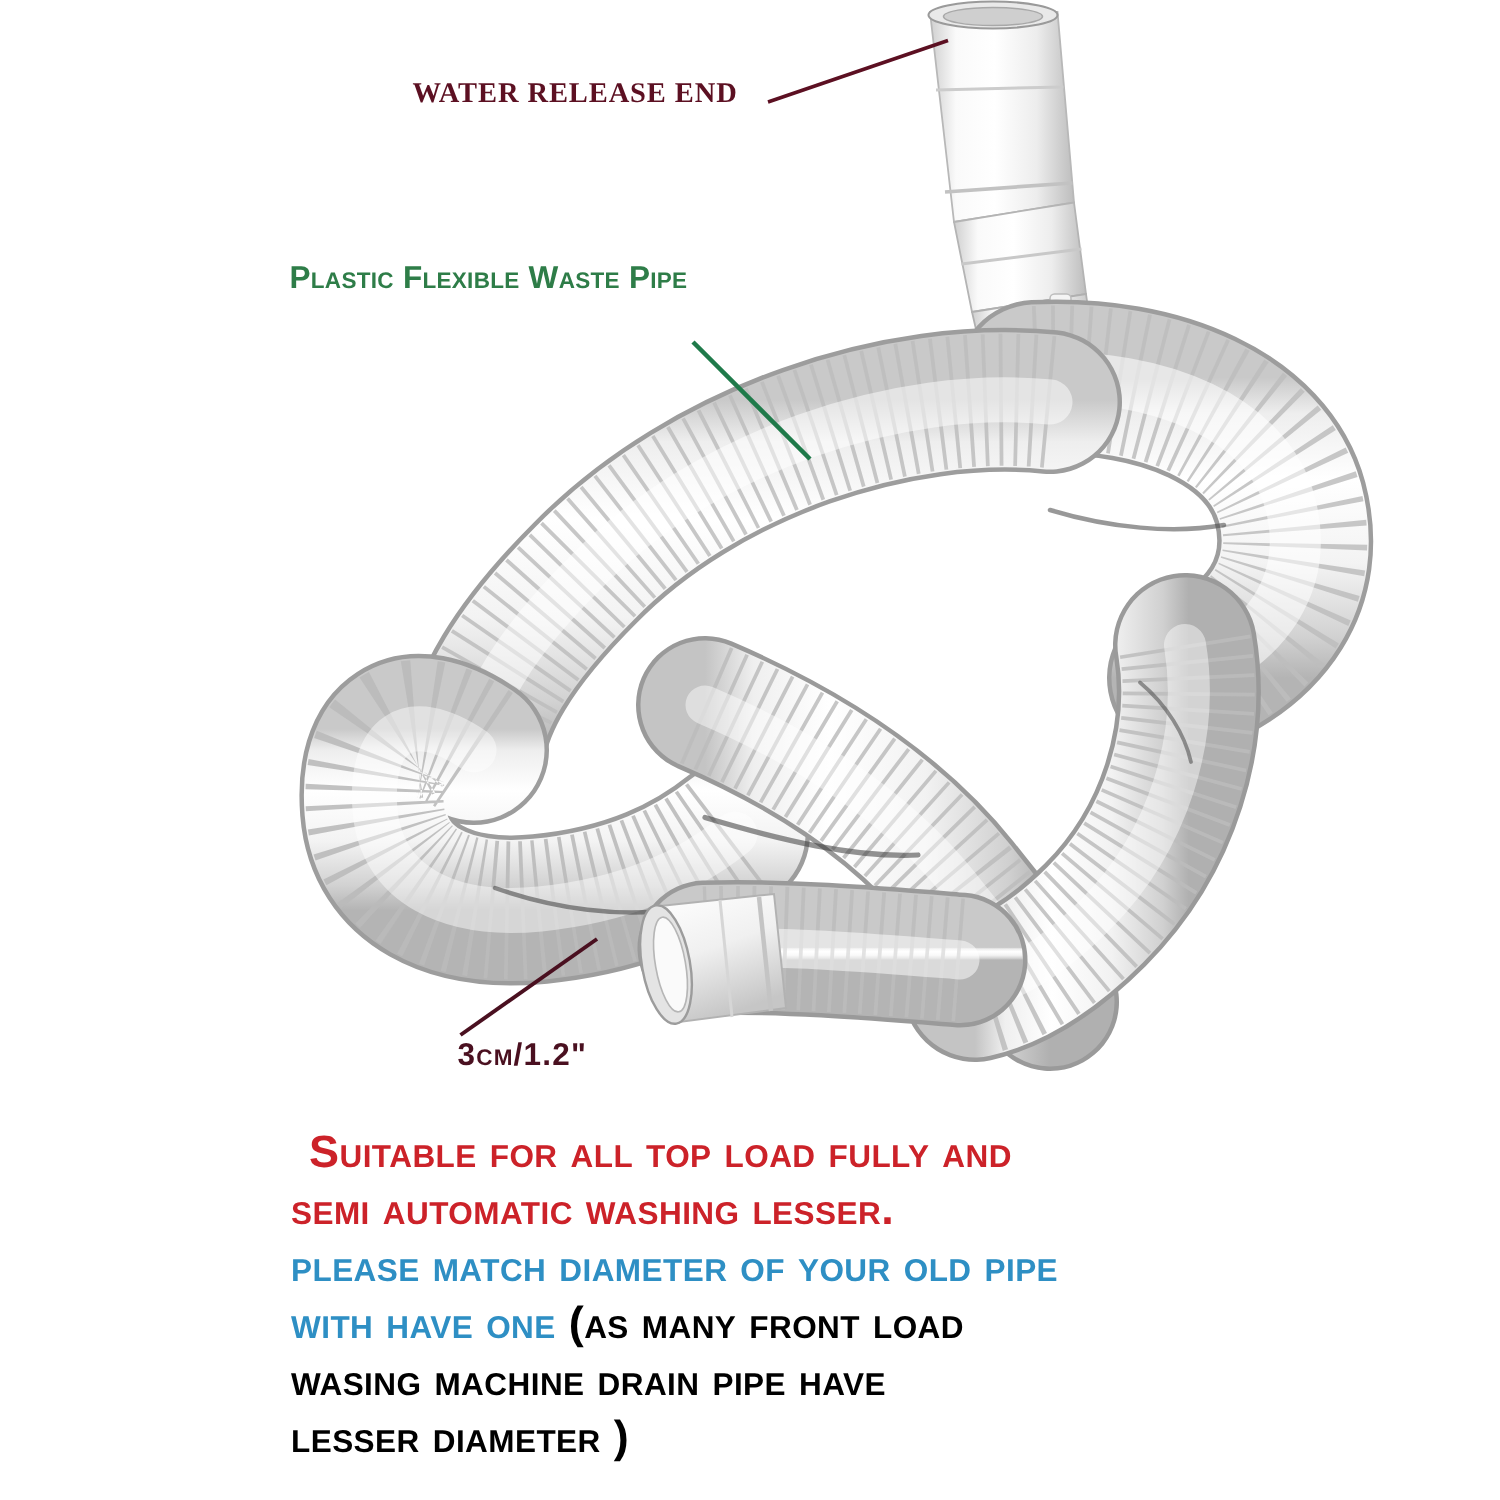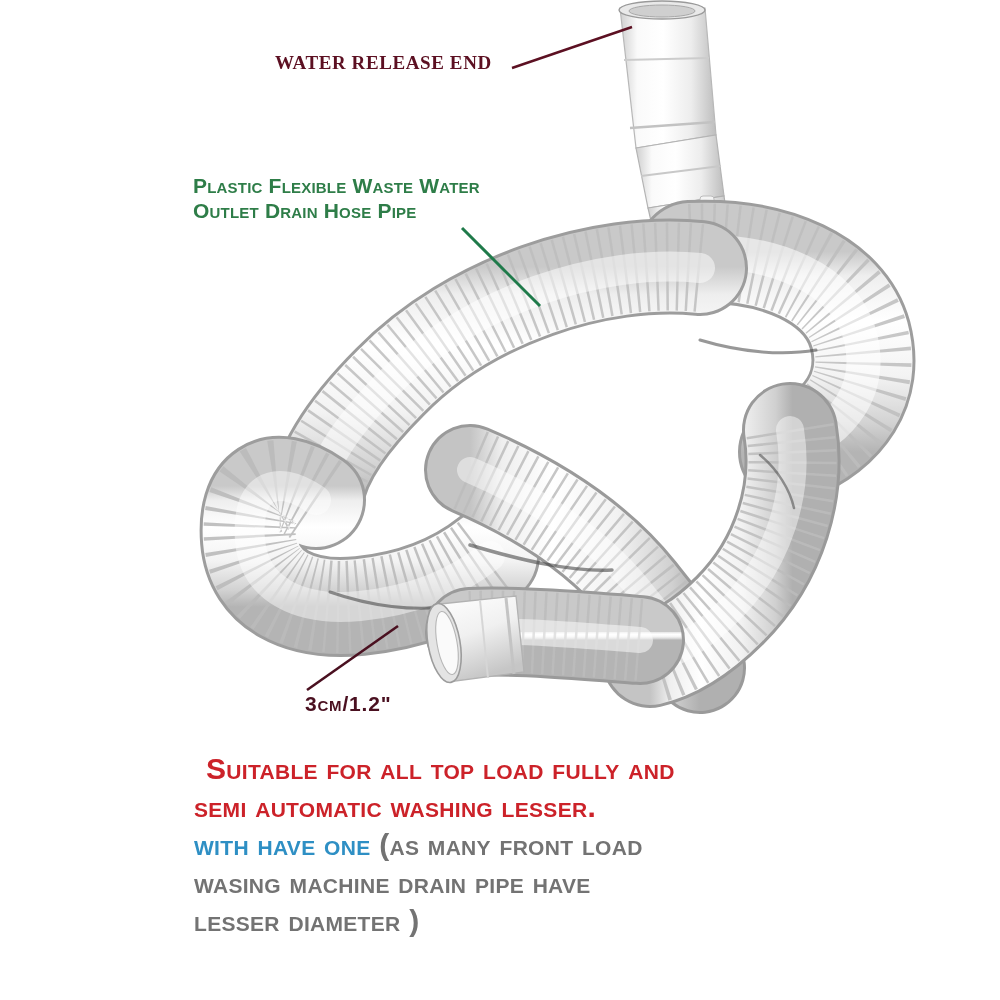--- a/index.html
+++ b/index.html
@@ -78,21 +78,21 @@
     font-family: "Liberation Sans", sans-serif;
     font-weight: bold;
     font-size: 30px;
     font-variant: small-caps;
     line-height: 38px;
     letter-spacing: .3px;
   }
   .copy-line { white-space: pre; margin-left: 44px; }
   .c-red    { color: #cc2229; }
   .c-blue   { color: #2e8fc4; }
-  .c-orange { color: #737373; }
+  .c-orange { color: #000000; }
   .indent   { padding-left: 12px; }
 </style>
 </head>
 <body>
 
 <div id="page">
 
   <svg id="product-illustration" viewBox="0 0 1000 1000">
     <defs>
 
@@ -233,25 +233,26 @@
 
     <line x1="512" y1="68" x2="632" y2="27" stroke="#5c1022" stroke-width="2.4"></line>
 
     <line x1="462" y1="228" x2="540" y2="306" stroke="#1f7a4a" stroke-width="3"></line>
 
     <line x1="307" y1="690" x2="398" y2="626" stroke="#4a1020" stroke-width="2.6"></line>
   </svg>
 
   <div class="anno" id="label-water-release">WATER RELEASE END</div>
 
-  <div class="anno" id="label-hose-name"><span>Plastic Flexible Waste Water</span><br><span>Outlet Drain Hose Pipe</span></div>
+  <div class="anno" id="label-hose-name"><span>Plastic Flexible Waste Pipe</span><br></div>
 
   <div class="anno" id="label-diameter">3cm/1.2"</div>
 
   <div id="bottom-copy">
     <div class="copy-line c-red indent">Suitable for all top load fully and</div>
     <div class="copy-line c-red">semi automatic washing lesser.</div>
+    <div class="copy-line c-blue">please match diameter of your old pipe</div>
     <div class="copy-line"><span class="c-blue">with have one </span><span class="c-orange">(as many front load</span></div>
     <div class="copy-line c-orange">wasing machine drain pipe have</div>
     <div class="copy-line c-orange">lesser diameter )</div>
   </div>
 
 </div>
 
 </body></html>

